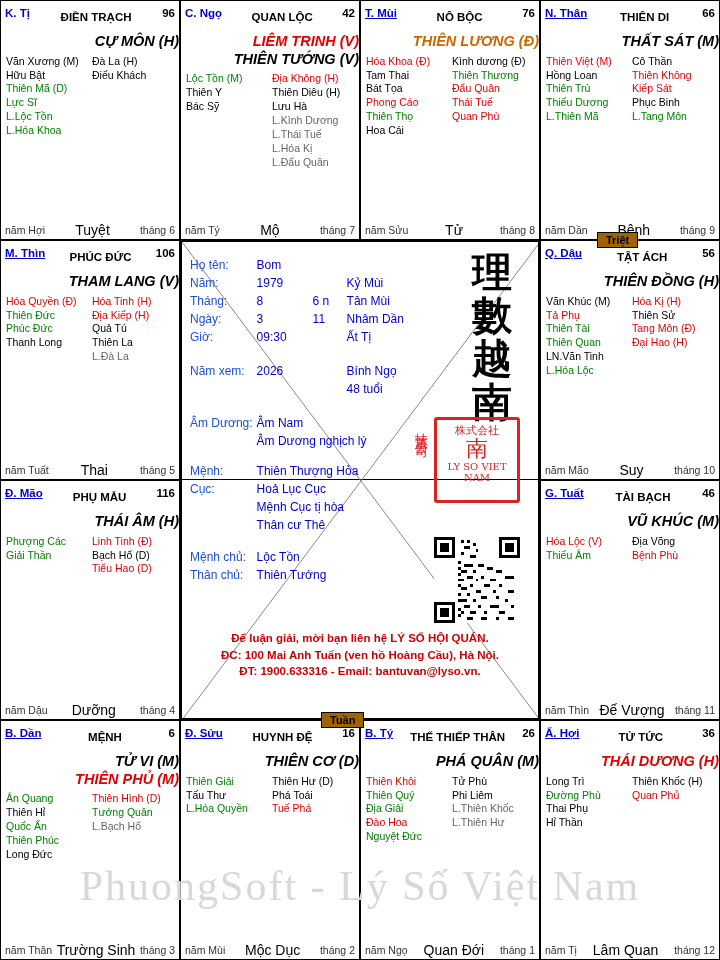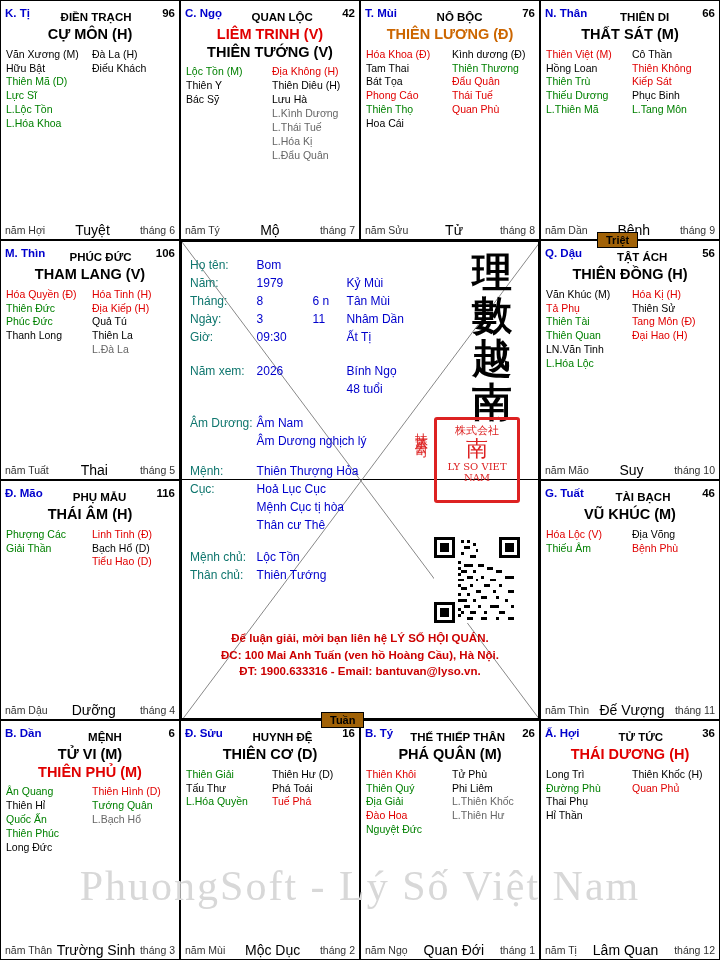--- a/index.html
+++ b/index.html
@@ -26,23 +26,24 @@
   }
   .cell .hdr {
     display:flex; justify-content:space-between; align-items:center;
     padding:2px 4px 0 4px;
     font-size:11.5px; font-weight:bold;
   }
   .hdr .chi { color:#0000cc; }
   .hdr .cung { color:#000;margin-top:8px; }
   .hdr .age { color:#000; }
   .maingrp {
-    text-align:center;
-    margin-top:3px;
+    text-align:right;
+    margin-top:10px;
     line-height:1.22;
+    font-style:italic;
   }
   .maingrp .m {
     font-size:14.5px; font-weight:bold;
   }
   .stars {
     display:flex; padding:4px 5px 0 5px; gap:4px;
   }
   .stars .col { flex:1; line-height:1.32; font-size:10.5px; }
   .foot {
     position:absolute; bottom:1px; left:0; width:100%;
@@ -50,37 +51,37 @@
     padding:0 4px;
     font-size:10.5px;
   }
   .foot .l { color:#333;text-align:center; }
   .foot .c { font-weight:normal; color:#000; font-size:14px; }
   .foot .r { color:#333; }
 
   
   .c-red { color:#e00000; }
   .c-green { color:#008000; }
-  .c-blue { color:#0000cc; }
+  .c-blue { color:#0000cc;text-decoration:underline; }
   .c-black { color:#000000; }
   .c-gray { color:#666666; }
   .c-orange { color:#cc6600; }
 
   
   #center {
     position:absolute; left:181px; top:241px; width:358px; height:478px;
     border:1px solid #000;
     background:transparent;
     overflow:hidden;
   }
   #center .diag { position:absolute; inset:0; }
   .info { position:absolute; left:8px; top:14px; font-size:12px; }
   .info table { border-collapse:collapse; }
   .info td { padding:2px 4px 2px 0; font-size:12px; vertical-align:top; white-space:nowrap; }
-  .lab { color:#0f766e; }
+  .lab { color:#1d4ed8; }
   .val { color:#0000cc; }
   .watermark-cn {
     position:absolute; right:26px; top:8px;
     font-family:"DejaVu Serif", serif;
     font-size:40px; color:#000; line-height:1.08; text-align:center;
     font-weight:bold;
   }
   .seal {
     position:absolute; right:18px; top:175px;
     width:86px; height:86px; border:3px solid #dd2222;

